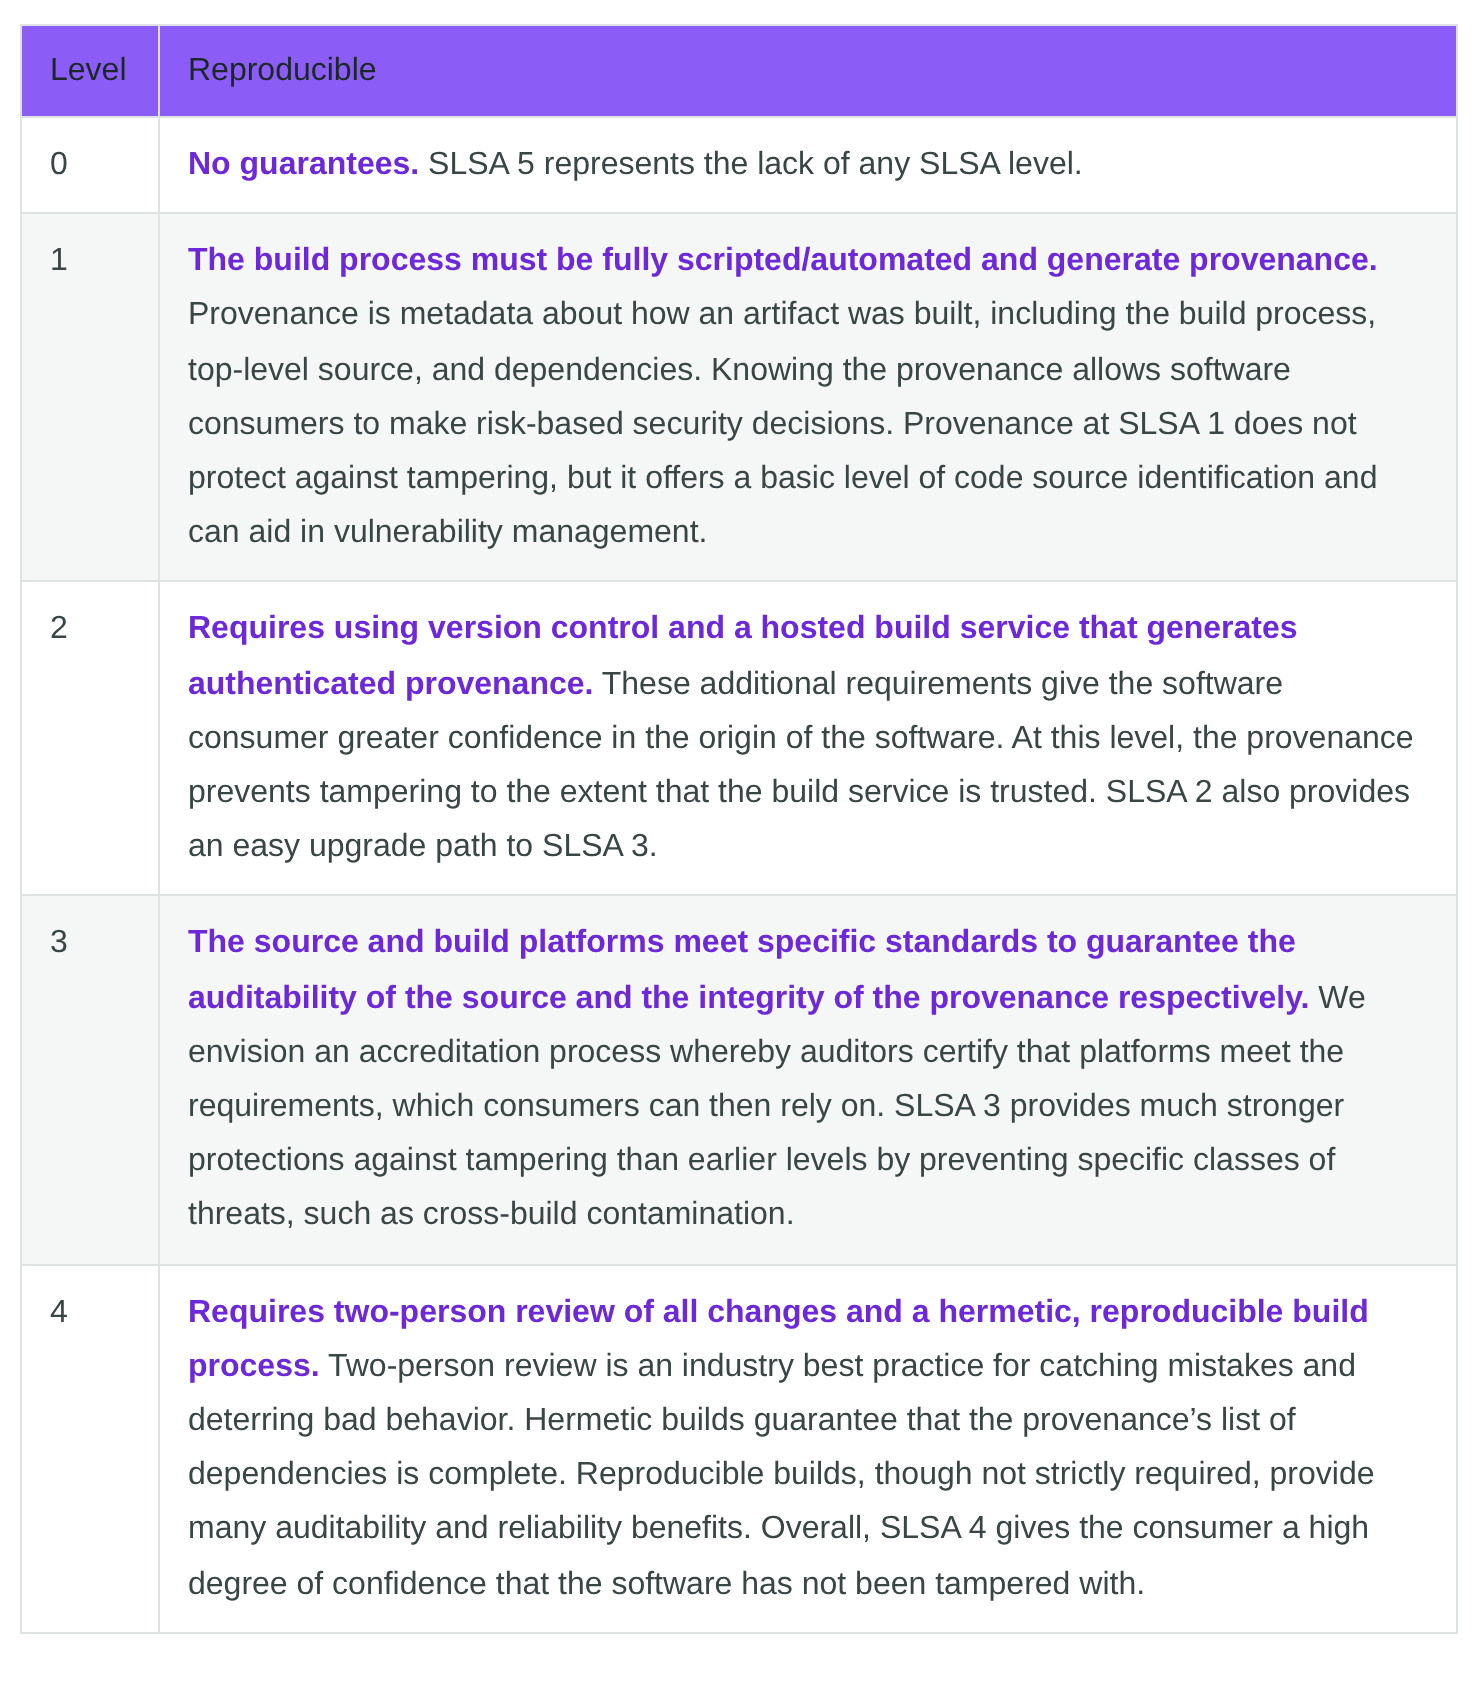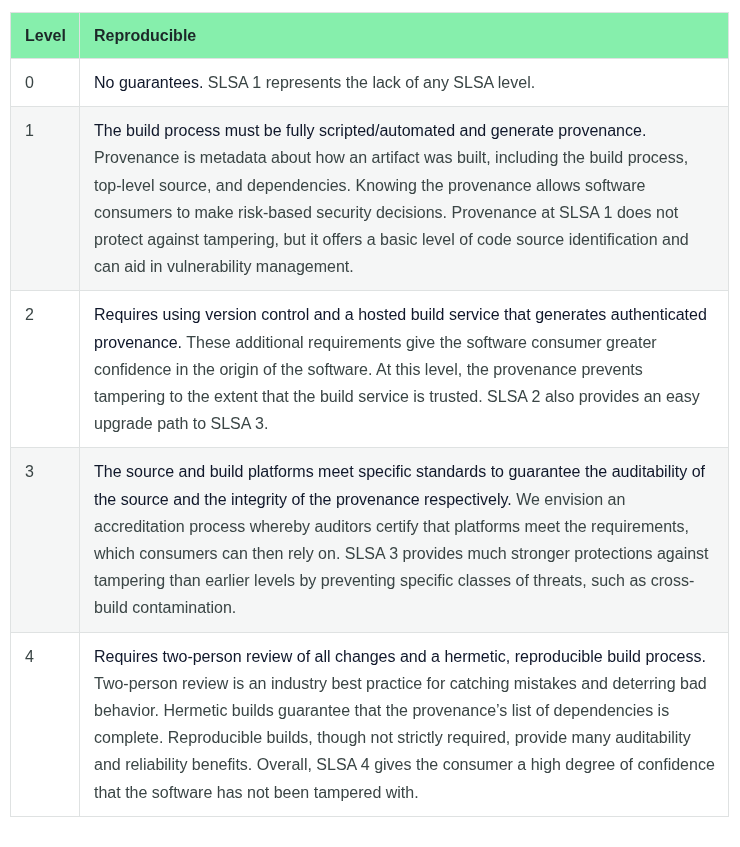--- a/index.html
+++ b/index.html
@@ -25,62 +25,62 @@
     }
     .levels-table col.level-col { width: 69px; }
     .levels-table col.req-col { width: 649px; }
     .levels-table th,
     .levels-table td {
       border: 1px solid #dfe2e2;
       vertical-align: top;
       text-align: left;
     }
     .levels-table th {
-      background: #86efac;
-      font-weight: bold;
+      background: #8b5cf6;
+      font-weight: normal;
       color: #1c2828;
       height: 45px;
       padding: 0 14px;
       vertical-align: middle;
       font-size: 16px;
       margin-left: 19px;
     }
     .levels-table td {
       padding: 10px 14px 10px 14px;
       line-height: 27.2px;
       color: #3a4545;
     }
     .levels-table tr.shaded td { background: #f5f6f6; }
     .levels-table td.level-cell {
       color: #3a4545;
     }
     .levels-table td .lead {
-      font-weight: normal;
-      color: #0f172a;
+      font-weight: bold;
+      color: #6d28d9;
     }
     .levels-table td.req-cell { padding-right: 12px; }
   </style>
 </head>
 <body>
 
 <table class="levels-table">
   <colgroup>
     <col class="level-col">
     <col class="req-col">
   </colgroup>
   <thead>
     <tr>
       <th>Level</th>
       <th>Reproducible</th>
     </tr>
   </thead>
   <tbody>
     <tr>
       <td class="level-cell">0</td>
-      <td class="req-cell"><span class="lead">No guarantees.</span><span> SLSA 1 represents the lack of any SLSA level.</span></td>
+      <td class="req-cell"><span class="lead">No guarantees.</span><span> SLSA 5 represents the lack of any SLSA level.</span></td>
     </tr>
     <tr class="shaded">
       <td class="level-cell">1</td>
       <td class="req-cell"><span class="lead">The build process must be fully scripted/automated and generate provenance.</span><span> Provenance is metadata about how an artifact was built, including the build process, top-level source, and dependencies. Knowing the provenance allows software consumers to make risk-based security decisions. Provenance at SLSA 1 does not protect against tampering, but it offers a basic level of code source identification and can aid in vulnerability management.</span></td>
     </tr>
     <tr>
       <td class="level-cell">2</td>
       <td class="req-cell"><span class="lead">Requires using version control and a hosted build service that generates authenticated provenance.</span><span> These additional requirements give the software consumer greater confidence in the origin of the software. At this level, the provenance prevents tampering to the extent that the build service is trusted. SLSA 2 also provides an easy upgrade path to SLSA 3.</span></td>
     </tr>
     <tr class="shaded">

